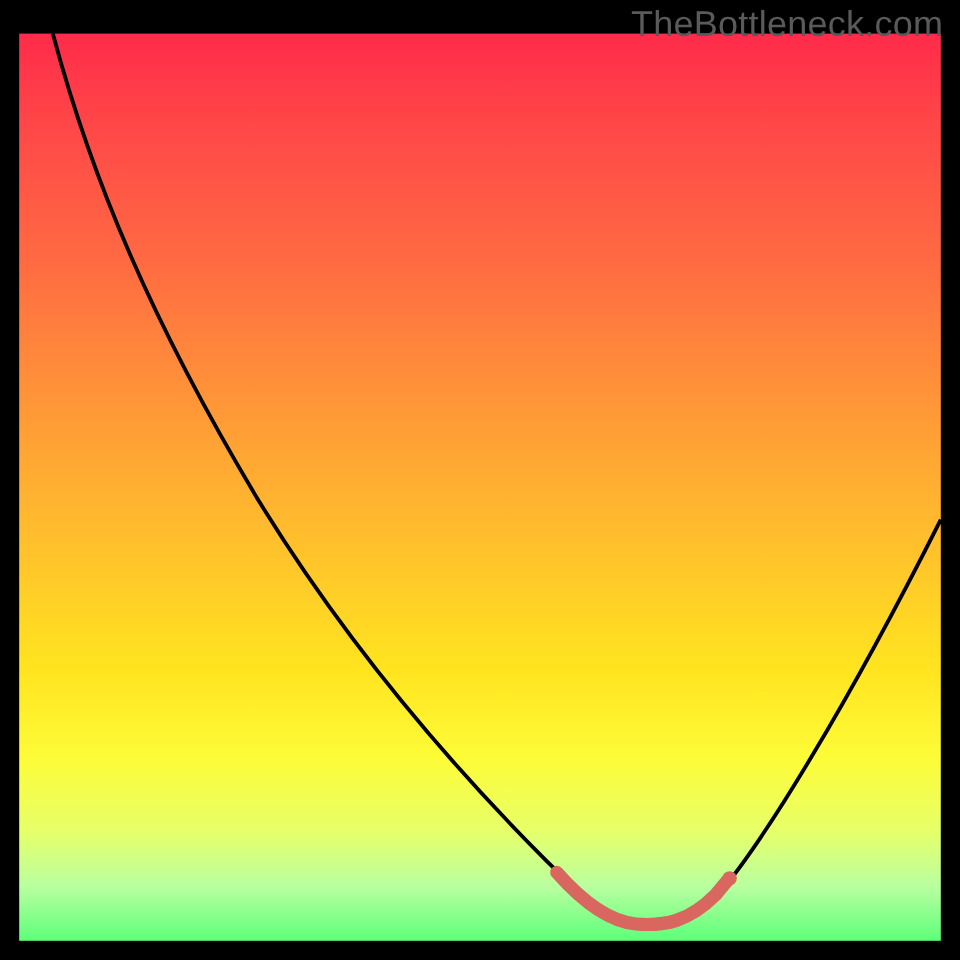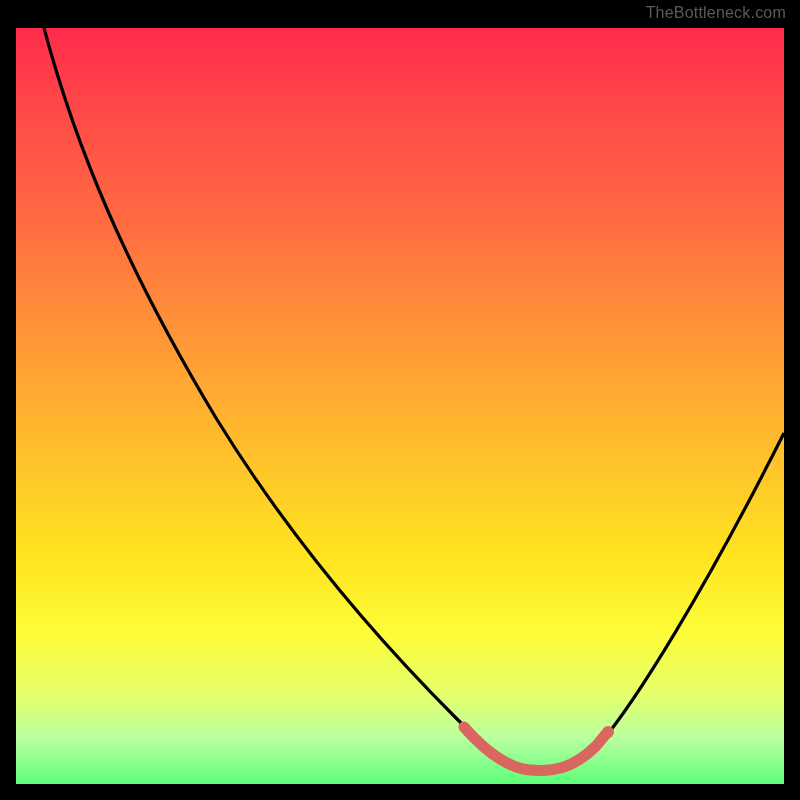--- a/index.html
+++ b/index.html
@@ -39,21 +39,21 @@
       #e6ff6a 88%,
       #b9ffa0 94%,
       #5dff7a 100%
     );
   }
   .watermark {
     position: absolute;
     top: 4px;
     right: 14px;
     color: #5a5a5a;
-    font-size: 16px;
+    font-size: 30px;
     font-weight: 500;
     letter-spacing: 0.2px;
   }
   svg.curve {
     position: absolute;
     left: 0;
     top: 0;
     width: 768px;
     height: 756px;
     overflow: visible;

